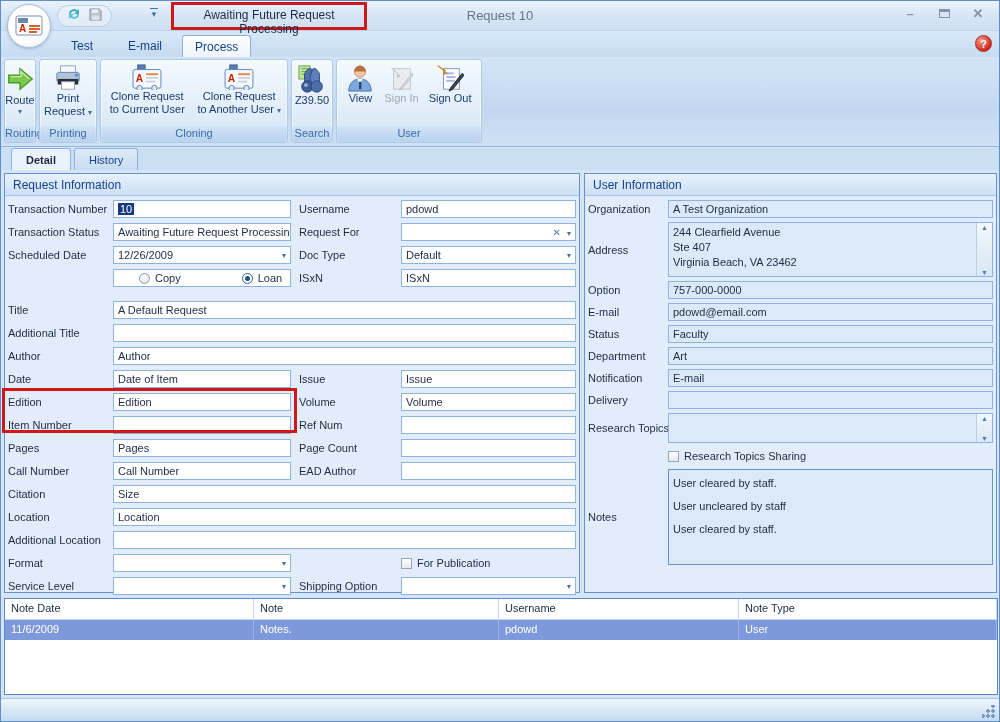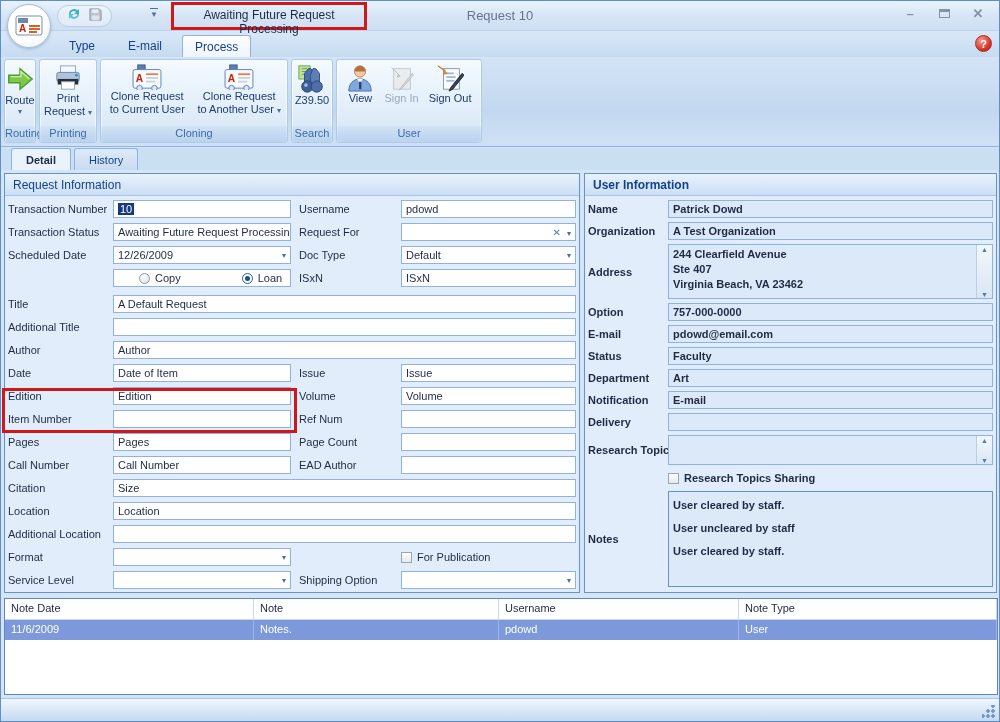--- a/index.html
+++ b/index.html
@@ -55,21 +55,21 @@
     border:1px solid #8DB2E3; border-bottom:none; border-radius:3px 3px 0 0; background:linear-gradient(#DDEAF8,#C9DCF1); cursor:pointer; }
   .dtab.active { background:#EAF2FB; position:relative; z-index:4; font-weight:bold; color:#1F2A44; }
 
   
   .workspace { position:absolute; left:0; top:169px; width:1000px; height:426px; background:#D6E5F6; }
   .panel { position:absolute; top:3px; height:420px; border:1px solid #6593CF; background:#E1EDFA; }
   .panel-hd { height:22px; background:linear-gradient(#E8F2FC,#CBDFF4); border-bottom:1px solid #A9C6E8;
     font-size:12px; color:#15428B; display:flex; align-items:center; padding-left:8px; }
   .panel-bd { padding:4px 3px; display:flex; flex-direction:column; gap:5px; overflow:hidden; }
   #reqPanel { left:3px; width:576px; }
-  #userPanel { left:583px; width:413px;font-weight:bold; }
+  #userPanel { left:583px; width:413px; }
 
   .row { display:grid; grid-template-columns:105px 178px 8px 102px 1fr; height:18px; align-items:stretch; }
   .urow { display:grid; grid-template-columns:80px 1fr; height:18px; }
   .lbl { font-size:11px; color:#1F2A44; display:flex; align-items:center; white-space:nowrap; overflow:hidden; }
   .fld { background:#fff; border:1px solid #8DB2E3; font-size:11px; color:#1F2A44; padding:0 4px;
     display:flex; align-items:center; white-space:nowrap; overflow:hidden; }
   .fld.ro { background:#DCE9F8; }
   .fld.tall { align-items:flex-start; padding-top:2px; white-space:pre-line; line-height:15px; overflow:hidden; }
   .span-all { grid-column:2 / 6; }
   .combo { justify-content:space-between; cursor:pointer; }
@@ -148,21 +148,21 @@
       <rect x="3" y="4" width="10" height="5" fill="#6E87AC"></rect>
       <text x="4" y="18" font-size="10" font-weight="bold" fill="#CC2200" font-family="Liberation Sans, sans-serif">A</text>
       <rect x="14" y="11" width="11" height="2" fill="#D8602A"></rect>
         <rect x="14" y="14" width="11" height="2" fill="#D8602A"></rect>
         <rect x="14" y="17" width="8" height="2" fill="#D8602A"></rect>
     </svg>
   </div>
 
   <div class="tabrow">
     <div class="rtabs">
-      <div class="rtab">Type</div>
+      <div class="rtab">Test</div>
       <div class="rtab">E-mail</div>
       <div class="rtab active">Process</div>
     </div>
   </div>
   <div class="helpbtn">?</div>
 
   <div class="ribbon">
     <div class="rgroup" style="width:32px">
       <div class="rgroup-body">
         <div class="rbtn">
@@ -335,21 +335,21 @@
               </span>
             <span class="radio-item">
                 <span class="radio on"></span>
                 <span>Loan</span>
               </span>
           </div>
           <span></span>
           <span class="lbl">ISxN</span>
           <div class="fld">ISxN</div>
         </div>
-        <div class="row" style="margin-top:3px">
+        <div class="row" style="margin-top:9px">
           <span class="lbl">Title</span>
           <div class="fld span-all">A Default Request</div>
         </div>
         <div class="row">
           <span class="lbl">Additional Title</span>
           <div class="fld span-all"></div>
         </div>
         <div class="row">
           <span class="lbl">Author</span>
           <div class="fld span-all">Author</div>
@@ -426,24 +426,20 @@
             <span></span>
             <span class="arr">▾</span>
           </div>
         </div>
       </div>
     </div>
 
     <div class="panel" id="userPanel">
       <div class="panel-hd">User Information</div>
       <div class="panel-bd" style="gap:4px">
-        <div class="urow">
-          <span class="lbl">Name</span>
-          <div class="fld ro">Patrick Dowd</div>
-        </div>
         <div class="urow">
           <span class="lbl">Organization</span>
           <div class="fld ro">A Test Organization</div>
         </div>
         <div class="urow" style="height:55px">
           <span class="lbl">Address</span>
           <div class="fld ro tall">
             <span style="flex:1; white-space:pre-line">244 Clearfield Avenue
 Ste 407
 Virginia Beach, VA 23462</span>

